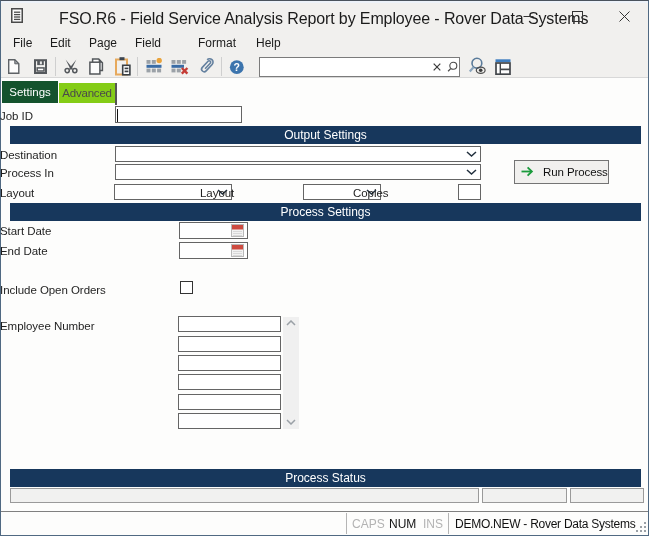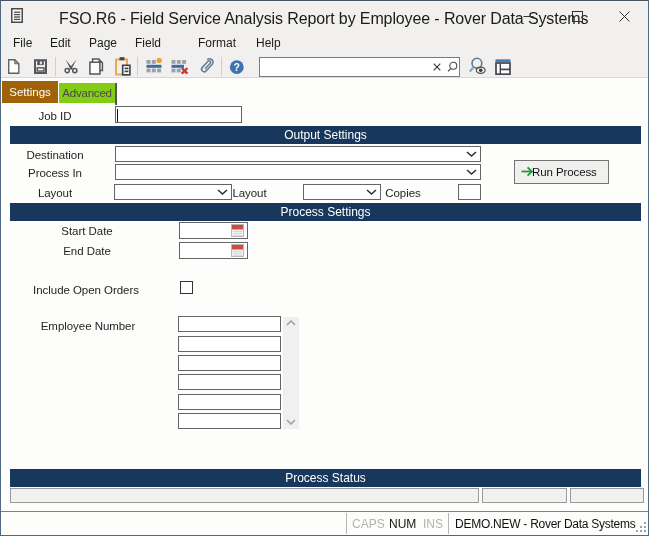--- a/index.html
+++ b/index.html
@@ -8,21 +8,21 @@
 .abs { position:absolute; }
 
 #frame { position:absolute; left:0; top:0; width:649px; height:536px;
   border-top:1px solid #4a525c; border-left:1px solid #506982; border-right:1px solid #506982; border-bottom:1px solid #506982; }
 #chrome { position:absolute; left:1px; top:1px; width:647px; height:77px; background:#f1f0ee; border-bottom:1px solid #d8d8d8; }
 #title-text { position:absolute; left:16px; top:10px; font-size:16px; letter-spacing:-0.12px; color:#1b1b1b;padding-left:43px; }
 .menu-item { position:absolute; top:36px; font-size:12px; color:#1b1b1b; }
 
 .bar { position:absolute; left:10px; width:631px; height:18px; background:#17375c; color:#fff; font-size:12px; text-align:center; line-height:18px; }
 
-.lbl { position:absolute; font-size:11.5px; letter-spacing:-0.05px; color:#1f1f1f; text-align:center; white-space:nowrap; }
+.lbl { position:absolute; font-size:11.5px; letter-spacing:-0.05px; color:#1f1f1f; text-align:left; white-space:nowrap; }
 .inp { position:absolute; background:#fff; border:1px solid #656565; }
 .combo { position:absolute; background:#fff; border:1px solid #656565; }
 .sep-v { position:absolute; top:57px; width:1px; height:19px; background:#cfcfcf; }
 </style>
 </head>
 <body>
 <div id="frame"></div>
 <div id="chrome"></div>
 <div class="abs" style="left:1px;top:1px;width:647px;height:2px;background:#edf2f9"></div>
 
@@ -138,21 +138,21 @@
  <ellipse cx="12.7" cy="13.3" rx="4.4" ry="3.1" fill="none" stroke="#4d4d4d" stroke-width="1.2"></ellipse>
  <circle cx="12.7" cy="13.3" r="1.8" fill="#3a3a3a"></circle>
 </svg>
 <svg class="abs" style="left:495px;top:59px" width="16" height="16" viewBox="0 0 16 16">
  <rect x="0.5" y="0.3" width="15" height="2.7" fill="#3f7ec0"></rect>
  <rect x="1" y="4" width="14" height="11.2" fill="#fdfdfd" stroke="#42464a" stroke-width="1.7"></rect>
  <line x1="5.3" y1="4" x2="5.3" y2="15.2" stroke="#42464a" stroke-width="1.4"></line>
  <line x1="5.3" y1="10.4" x2="15" y2="10.4" stroke="#42464a" stroke-width="1.7"></line>
 </svg>
 
-<div class="abs" style="left:2px;top:81px;width:56px;height:22px;background:#a16207;color:#fff;font-size:12px;text-align:center;line-height:22px;font-size:11.5px">Settings</div>
+<div class="abs" style="left:2px;top:81px;width:56px;height:22px;background:#14532d;color:#fff;font-size:12px;text-align:center;line-height:22px;font-size:11.5px">Settings</div>
 <div class="abs" style="left:59px;top:83px;width:56px;height:20px;background:#84cc16;color:#4a4a4a;text-align:center;line-height:20px;font-size:11.5px;letter-spacing:-0.2px">Advanced</div>
 <div class="abs" style="left:115px;top:83px;width:1.5px;height:21.5px;background:#555"></div>
 
 <div class="lbl" style="left:0px;top:110px;width:110px">Job ID</div>
 <div class="inp" style="left:115px;top:106px;width:127px;height:17px"></div>
 <div class="abs" style="left:116.5px;top:109px;width:1.5px;height:13px;background:#111"></div>
 
 <div class="bar" style="top:126px">Output Settings</div>
 <div class="lbl" style="left:0px;top:149px;width:110px">Destination</div>
 <div class="combo" style="left:115px;top:146px;width:366px;height:16px"></div>
@@ -175,21 +175,21 @@
     <polyline points="1,1 5.5,5 10,1" fill="none" stroke="#22303e" stroke-width="1.5"></polyline>
   </svg>
 <div class="lbl" style="left:353px;top:187px;width:100px">Copies</div>
 <div class="inp" style="left:458px;top:184px;width:23px;height:16px"></div>
 
 <div class="abs" style="left:514px;top:160px;width:95px;height:24px;background:#f1f0ee;border:1px solid #747474"></div>
 <svg class="abs" style="left:521px;top:166px" width="14" height="11" viewBox="0 0 14 11">
  <line x1="0.5" y1="5.5" x2="10" y2="5.5" stroke="#1a9b3c" stroke-width="1.8"></line>
  <polyline points="6.6,1.3 10.9,5.5 6.6,9.7" fill="none" stroke="#1a9b3c" stroke-width="1.8"></polyline>
 </svg>
-<div class="abs" style="left:532px;top:166px;font-size:11.5px;letter-spacing:-0.1px;color:#111">Run Process</div>
+<div class="abs" style="left:543px;top:166px;font-size:11.5px;letter-spacing:-0.1px;color:#111">Run Process</div>
 
 <div class="bar" style="top:203px">Process Settings</div>
 <div class="lbl" style="left:0px;top:225px;width:174px">Start Date</div>
 <div class="inp" style="left:179px;top:222px;width:69px;height:17px"></div>
 <svg class="abs" style="left:231px;top:224px" width="13" height="13" viewBox="0 0 13 13">
  <rect x="0.5" y="0.5" width="12" height="12" fill="#f2f2f2" stroke="#b9b9b9"></rect>
  <rect x="1" y="1" width="11" height="4.5" fill="#cd4b40"></rect>
  <g stroke="#d9d9d9">
       <line x1="2" y1="7.5" x2="11" y2="7.5"></line>
       <line x1="2" y1="9.5" x2="11" y2="9.5"></line>

